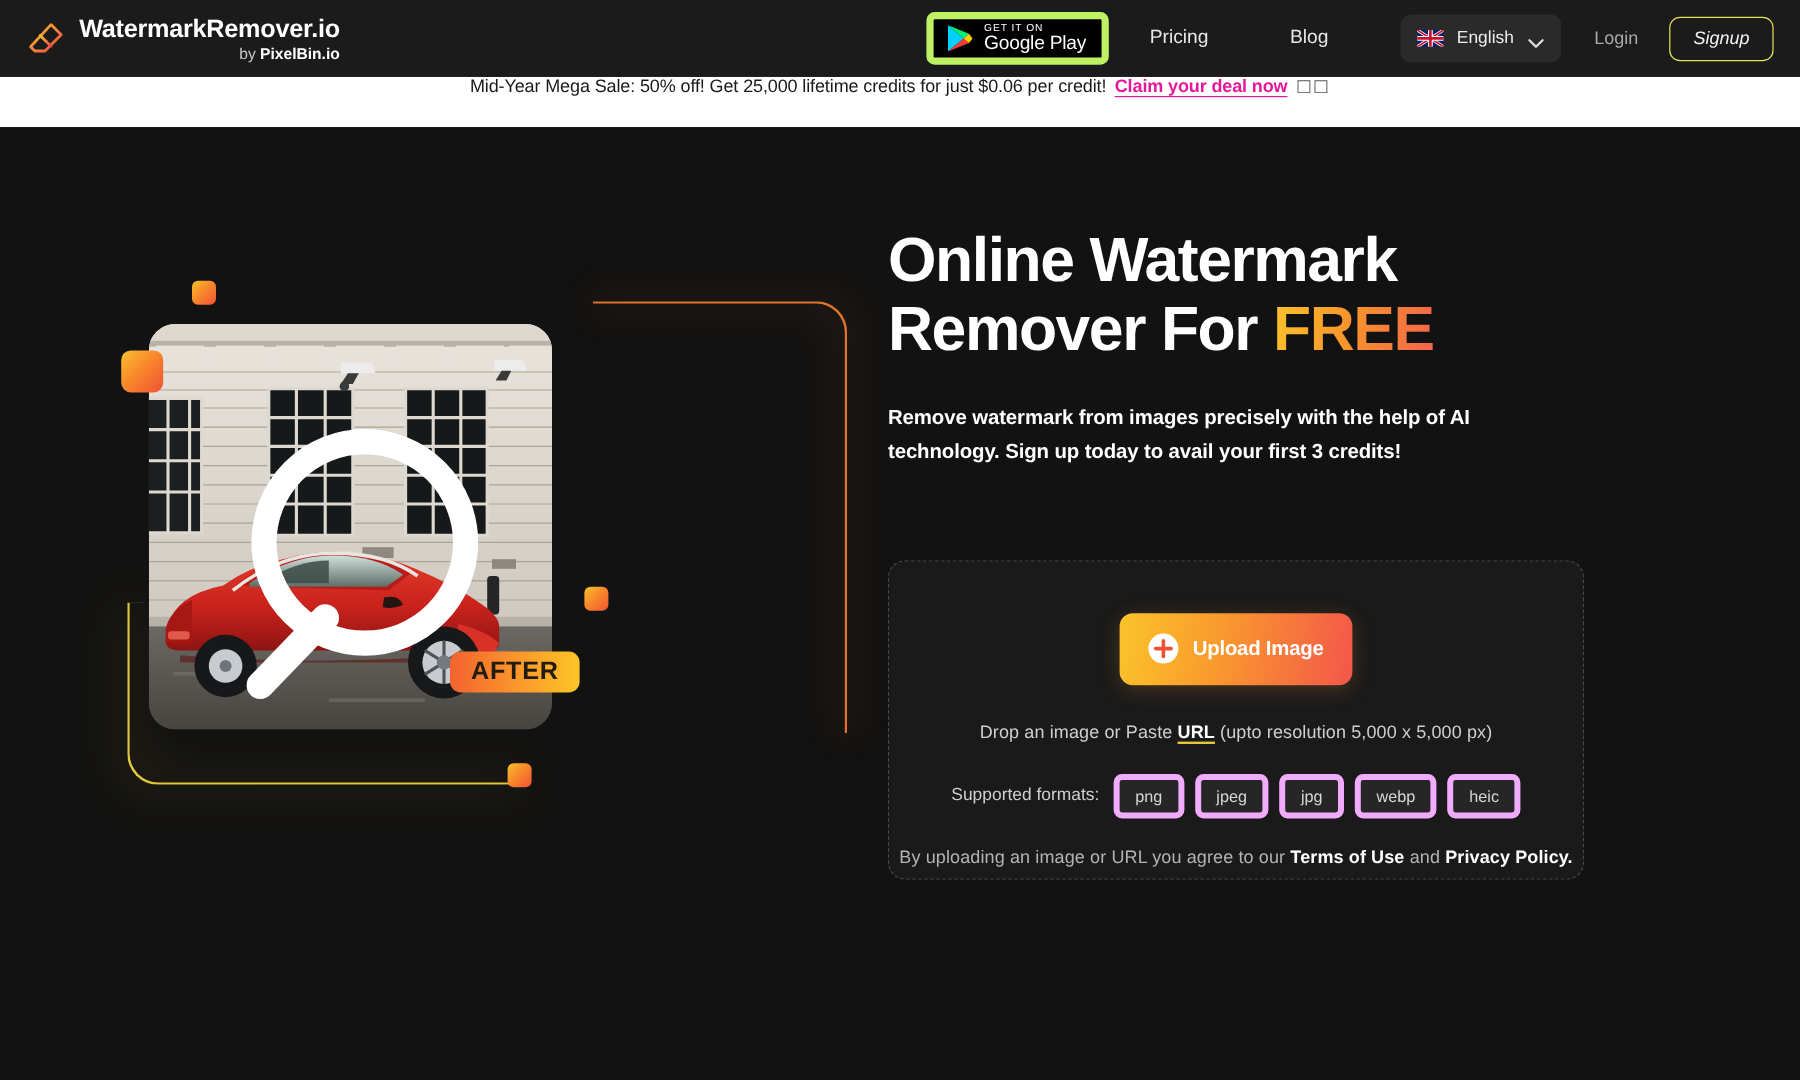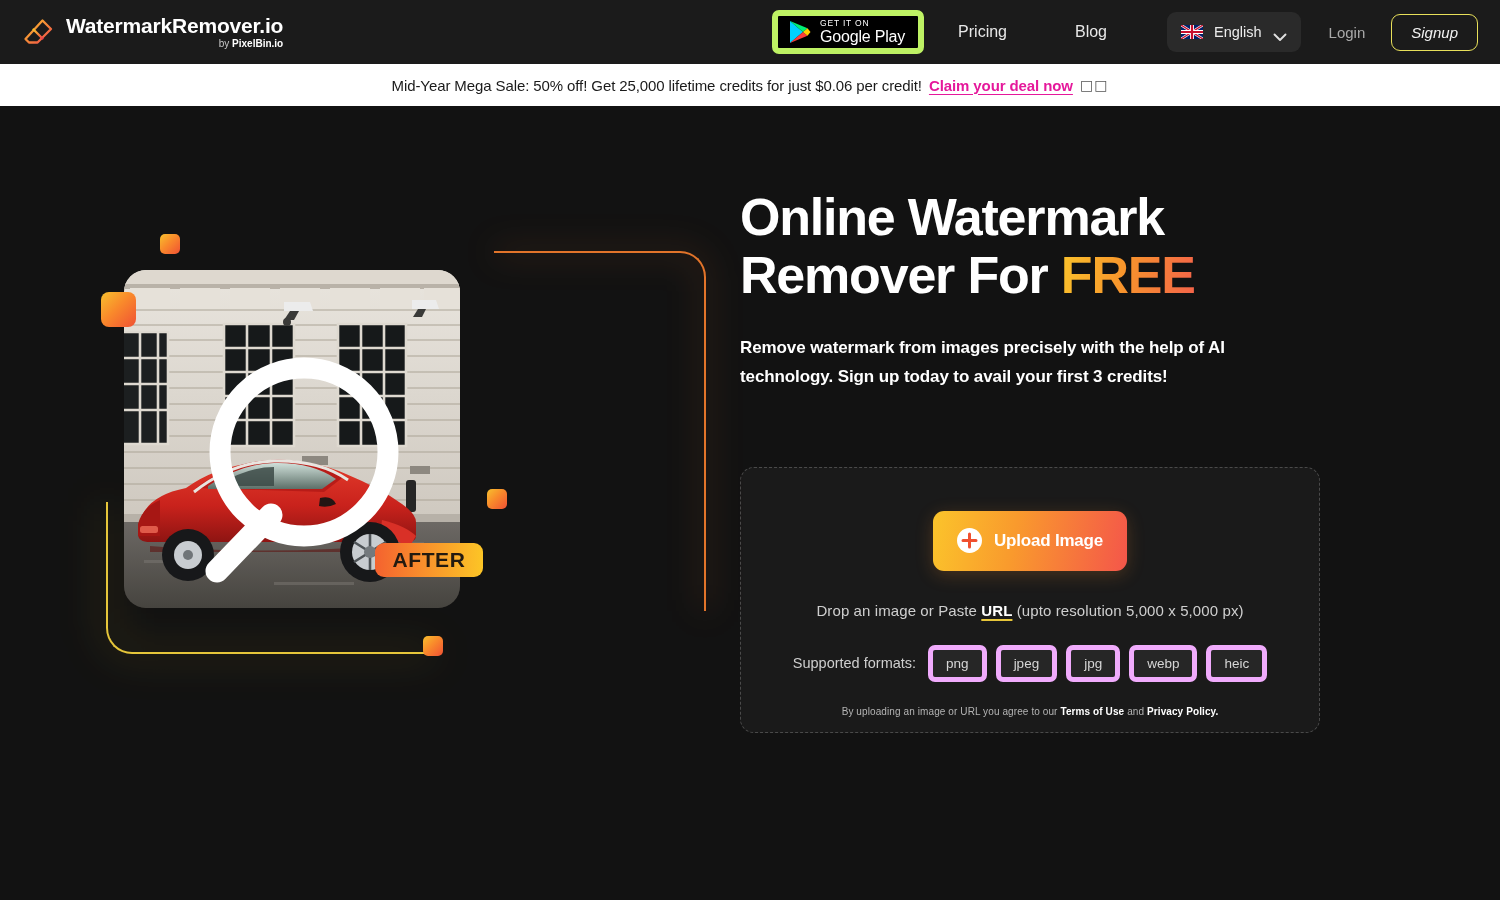--- a/index.html
+++ b/index.html
@@ -19,21 +19,21 @@
     padding:0 22px 0 22px;
     position:relative;
   }
   .brand { display:flex; align-items:center; gap:10px; }
   .brand-mark { width:34px; height:34px; flex:none; }
   .brand-text { display:flex; flex-direction:column; line-height:1; }
   .brand-title {
     font-size:21px; font-weight:700; color:#ffffff; letter-spacing:-0.2px;
   }
   .brand-sub {
-    font-size:10px; color:#c9c9c9; text-align:right; margin-top:3px; font-weight:400;
+    font-size:13px; color:#c9c9c9; text-align:right; margin-top:3px; font-weight:400;
   }
   .brand-sub b { color:#ffffff; font-weight:700; }
 
   .nav-right {
     margin-left:auto; display:flex; align-items:center; gap:0;
   }
   .gplay {
     width:152px; height:44px; border-radius:7px; background:#000;
     border:6px solid #bef264; display:flex; align-items:center;
     gap:9px; padding:0 11px; margin-right:34px; cursor:pointer;
@@ -63,21 +63,21 @@
   }
   .signup {
     font-size:15px; color:#f2f2f2; background:transparent;
     border:1.5px solid #e8e05a; border-radius:9px;
     padding:9px 19px; cursor:pointer; font-family:inherit;font-style:italic;
   }
 
   
   .promo {
     height:42px; width:100%; background:#ffffff;
-    display:flex; align-items:center; justify-content:center;
+    display:flex; justify-content:center;
     gap:7px; font-size:15px; color:#1a1a1a; letter-spacing:-0.1px;
   }
   .promo-claim {
     color:#e5189b; font-weight:700; text-decoration:underline;
     text-underline-offset:3px; cursor:pointer;
   }
   .promo-emoji {
     font-size:14px; color:#555; letter-spacing:1px;
     font-family:"DejaVu Sans", sans-serif;
   }
@@ -182,21 +182,21 @@
   .formats {
     margin-top:26px; display:flex; align-items:center; gap:9px;
   }
   .formats-label { font-size:14.5px; color:#cfcfcf; margin-right:3px; }
   .chip {
     background:#262626; border:5px solid #f0abfc; border-radius:7px;
     padding:6px 13px; font-size:13.5px; color:#d6d6d6; cursor:pointer;
   }
 
   .terms {
-    margin-top:24px; font-size:10px; color:#b4b4b4; letter-spacing:0.1px;
+    margin-top:24px; font-size:15px; color:#b4b4b4; letter-spacing:0.1px;
   }
   .terms b { color:#ffffff; font-weight:700; cursor:pointer; }
 </style>
 </head>
 <body>
 
 <div class="header">
 
   <div class="brand">
     <span class="brand-mark">

